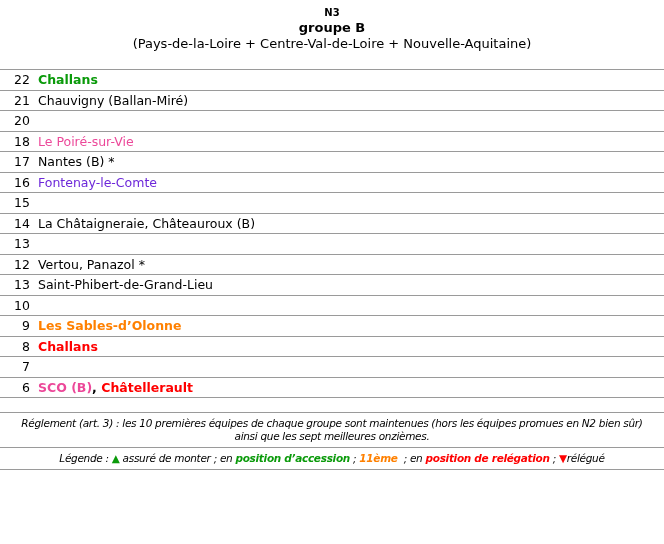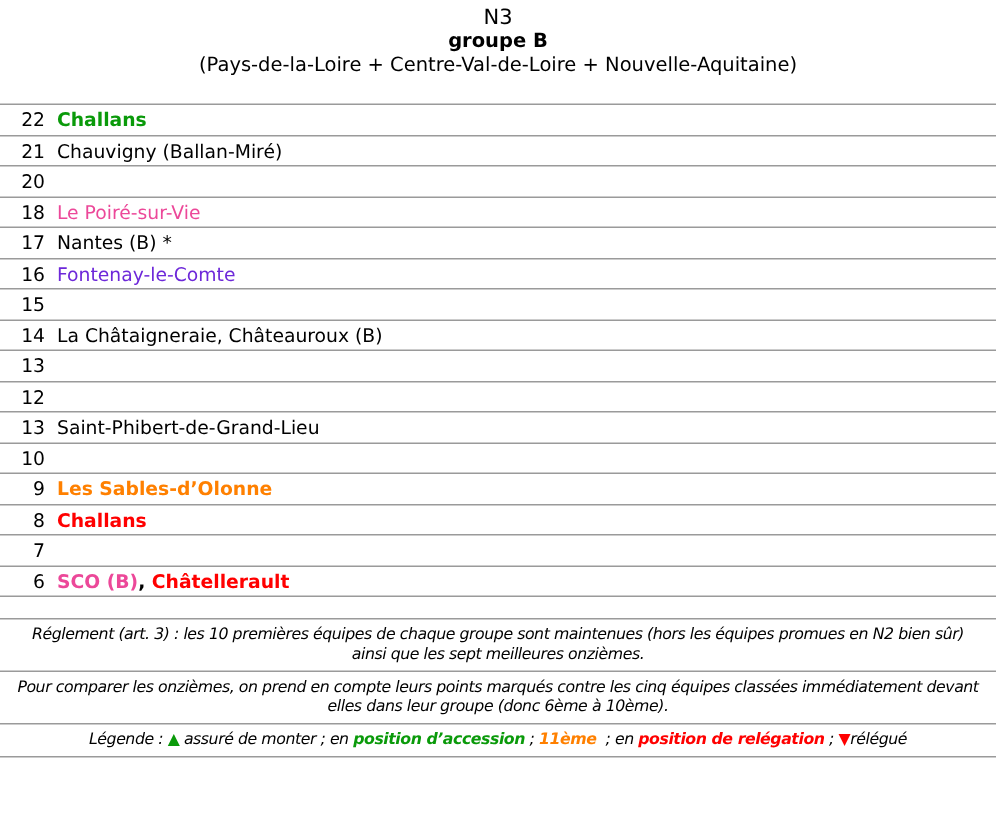--- a/index.html
+++ b/index.html
@@ -5,21 +5,21 @@
   :root{
     --line:#9a9a9a;
     --text:#000000;
   }
   html,body{margin:0;padding:0;}
   body{
     width:664px;height:544px;background:#ffffff;overflow:hidden;
     font-family:"DejaVu Sans",sans-serif;color:var(--text);
   }
   .header{text-align:center;padding-top:5px;}
-  .title{font-weight:normal;font-size:14px;line-height:15px;}
+  .title{font-weight:bold;font-size:10px;line-height:15px;}
   .subtitle{font-weight:bold;font-size:13px;line-height:15px;}
   .regions{font-size:13px;line-height:17px;}
 
   .standings{margin-top:17px;border-top:1px solid var(--line);}
   .row{display:flex;align-items:center;height:19.5px;border-bottom:1px solid var(--line);font-size:12.5px;}
   .rank{flex:0 0 30px;width:30px;text-align:right;}
   .team{margin-left:8px;white-space:nowrap;}
   .seg{white-space:pre;}
   .bold{font-weight:bold;}
 
@@ -75,20 +75,21 @@
       <div class="row">
         <span class="rank">14</span>
         <span class="team"><span class="seg" style="color: rgb(0, 0, 0);">La Châtaigneraie, Châteauroux (B)</span></span>
       </div>
       <div class="row">
         <span class="rank">13</span>
         <span class="team"></span>
       </div>
       <div class="row">
         <span class="rank">12</span>
+        <span class="team"><span class="seg" style="color: rgb(0, 0, 0);">Vertou, Panazol *</span></span>
       </div>
       <div class="row">
         <span class="rank">13</span>
         <span class="team"><span class="seg" style="color: rgb(0, 0, 0);">Saint-Phibert-de-Grand-Lieu</span></span>
       </div>
       <div class="row">
         <span class="rank">10</span>
         <span class="team"></span>
       </div>
       <div class="row">
@@ -107,20 +108,16 @@
         <span class="rank">6</span>
         <span class="team"><span class="seg bold" style="color: #ec4899;">SCO (B)</span><span class="seg bold" style="color: rgb(0, 0, 0);">,</span><span class="seg bold" style="color: rgb(255, 0, 0);"> Châtellerault</span></span>
       </div>
     </div>
 
   <div class="notes">
     <div class="note" id="note-0">
         <div class="note-line">Réglement (art. 3) : les 10 premières équipes de chaque groupe sont maintenues (hors les équipes promues en N2 bien sûr)</div>
         <div class="note-line">ainsi que les sept meilleures onzièmes.</div>
       </div>
-    <div class="note" id="note-1">
-        <div class="note-line">Pour comparer les onzièmes, on prend en compte leurs points marqués contre les cinq équipes classées immédiatement devant</div>
-        <div class="note-line">elles dans leur groupe (donc 6ème à 10ème).</div>
-      </div>
     <div class="legend" id="legend"><span class="seg" style="color: rgb(0, 0, 0);">Légende : </span><span class="seg" style="color: rgb(10, 154, 10);">▲</span><span class="seg" style="color: rgb(0, 0, 0);"> assuré de monter ; en </span><span class="seg bold" style="color: rgb(10, 154, 10);">position d’accession</span><span class="seg" style="color: rgb(0, 0, 0);"> ; </span><span class="seg bold" style="color: rgb(255, 128, 0);">11ème</span><span class="seg" style="color: rgb(0, 0, 0);">  ; en </span><span class="seg bold" style="color: rgb(255, 0, 0);">position de relégation</span><span class="seg" style="color: rgb(0, 0, 0);"> ; </span><span class="seg" style="color: rgb(255, 0, 0);">▼</span><span class="seg" style="color: rgb(0, 0, 0);">rélégué</span></div>
   </div>
 
 </div>
 
 </body></html>

